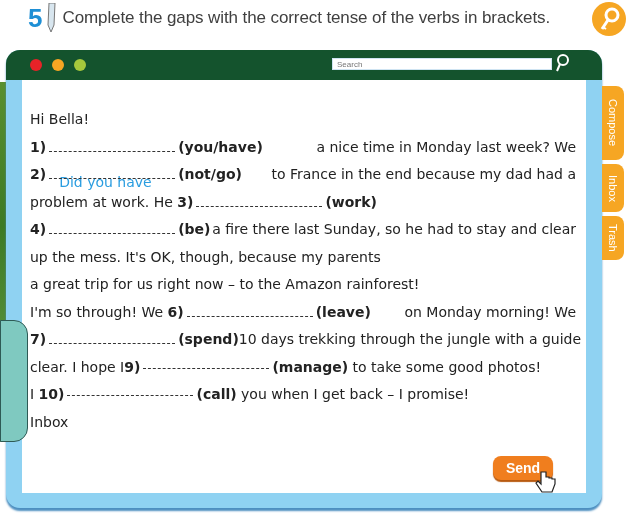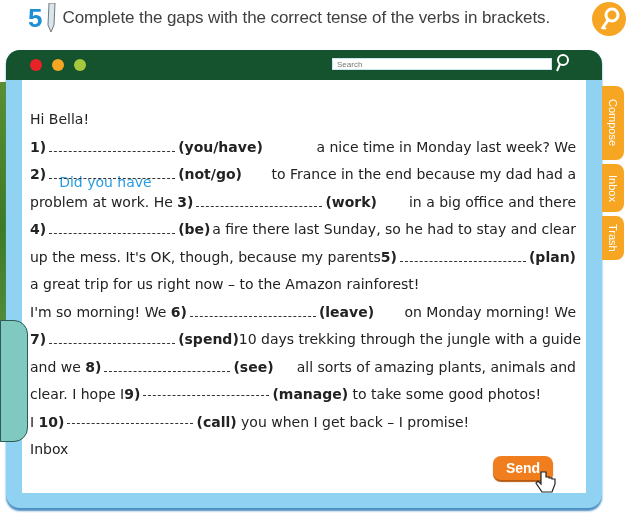--- a/index.html
+++ b/index.html
@@ -69,42 +69,36 @@
       <div class="line">
           <span><span class="b">1)</span><span class="gap"><span class="answer">Did you have</span></span><span class="b">(you/have)</span></span>
           <span>a nice time in Monday last week? We</span>
         </div>
       <div class="line">
           <span><span class="b">2)</span><span class="gap"></span><span class="b">(not/go)</span></span>
           <span>to France in the end because my dad had a</span>
         </div>
       <div class="line">
           <span><span>problem at work. He</span> <span class="b">3)</span><span class="gap"></span><span class="b">(work)</span></span>
-          <span>in a big office and there</span>
         </div>
       <div class="line">
           <span><span class="b">4)</span><span class="gap"></span><span class="b">(be)</span></span>
           <span>a fire there last Sunday, so he had to stay and clear</span>
         </div>
       <div class="line">
           <span>up the mess. It's OK, though, because my parents</span>
-          <span><span class="b">5)</span><span class="gap"></span><span class="b">(plan)</span></span>
         </div>
       <div class="line left">a great trip for us right now – to the Amazon rainforest!</div>
       <div class="line">
-          <span><span>I'm so morning! We</span> <span class="b">6)</span><span class="gap"></span><span class="b">(leave)</span></span>
+          <span><span>I'm so through! We</span> <span class="b">6)</span><span class="gap"></span><span class="b">(leave)</span></span>
           <span>on Monday morning! We</span>
         </div>
       <div class="line">
           <span><span class="b">7)</span><span class="gap"></span><span class="b">(spend)</span></span>
           <span>10 days trekking through the jungle with a guide</span>
-        </div>
-      <div class="line">
-          <span><span>and we</span> <span class="b">8)</span><span class="gap"></span><span class="b">(see)</span></span>
-          <span>all sorts of amazing plants, animals and</span>
         </div>
       <div class="line left"><span>clear. I hope I</span><span class="b">9)</span><span class="gap"></span><span class="b">(manage)</span>&nbsp;<span>to take some good photos!</span></div>
       <div class="line left"><span>I</span>&nbsp;<span class="b">10)</span><span class="gap"></span><span class="b">(call)</span>&nbsp;<span>you when I get back – I promise!</span></div>
       <div class="line left">Inbox</div>
     </div>
   </div>
   <div class="tab" style="top:36px;height:74px;">Compose</div>
   <div class="tab" style="top:114px;height:48px;">Inbox</div>
   <div class="tab" style="top:166px;height:44px;">Trash</div>
 </div>

